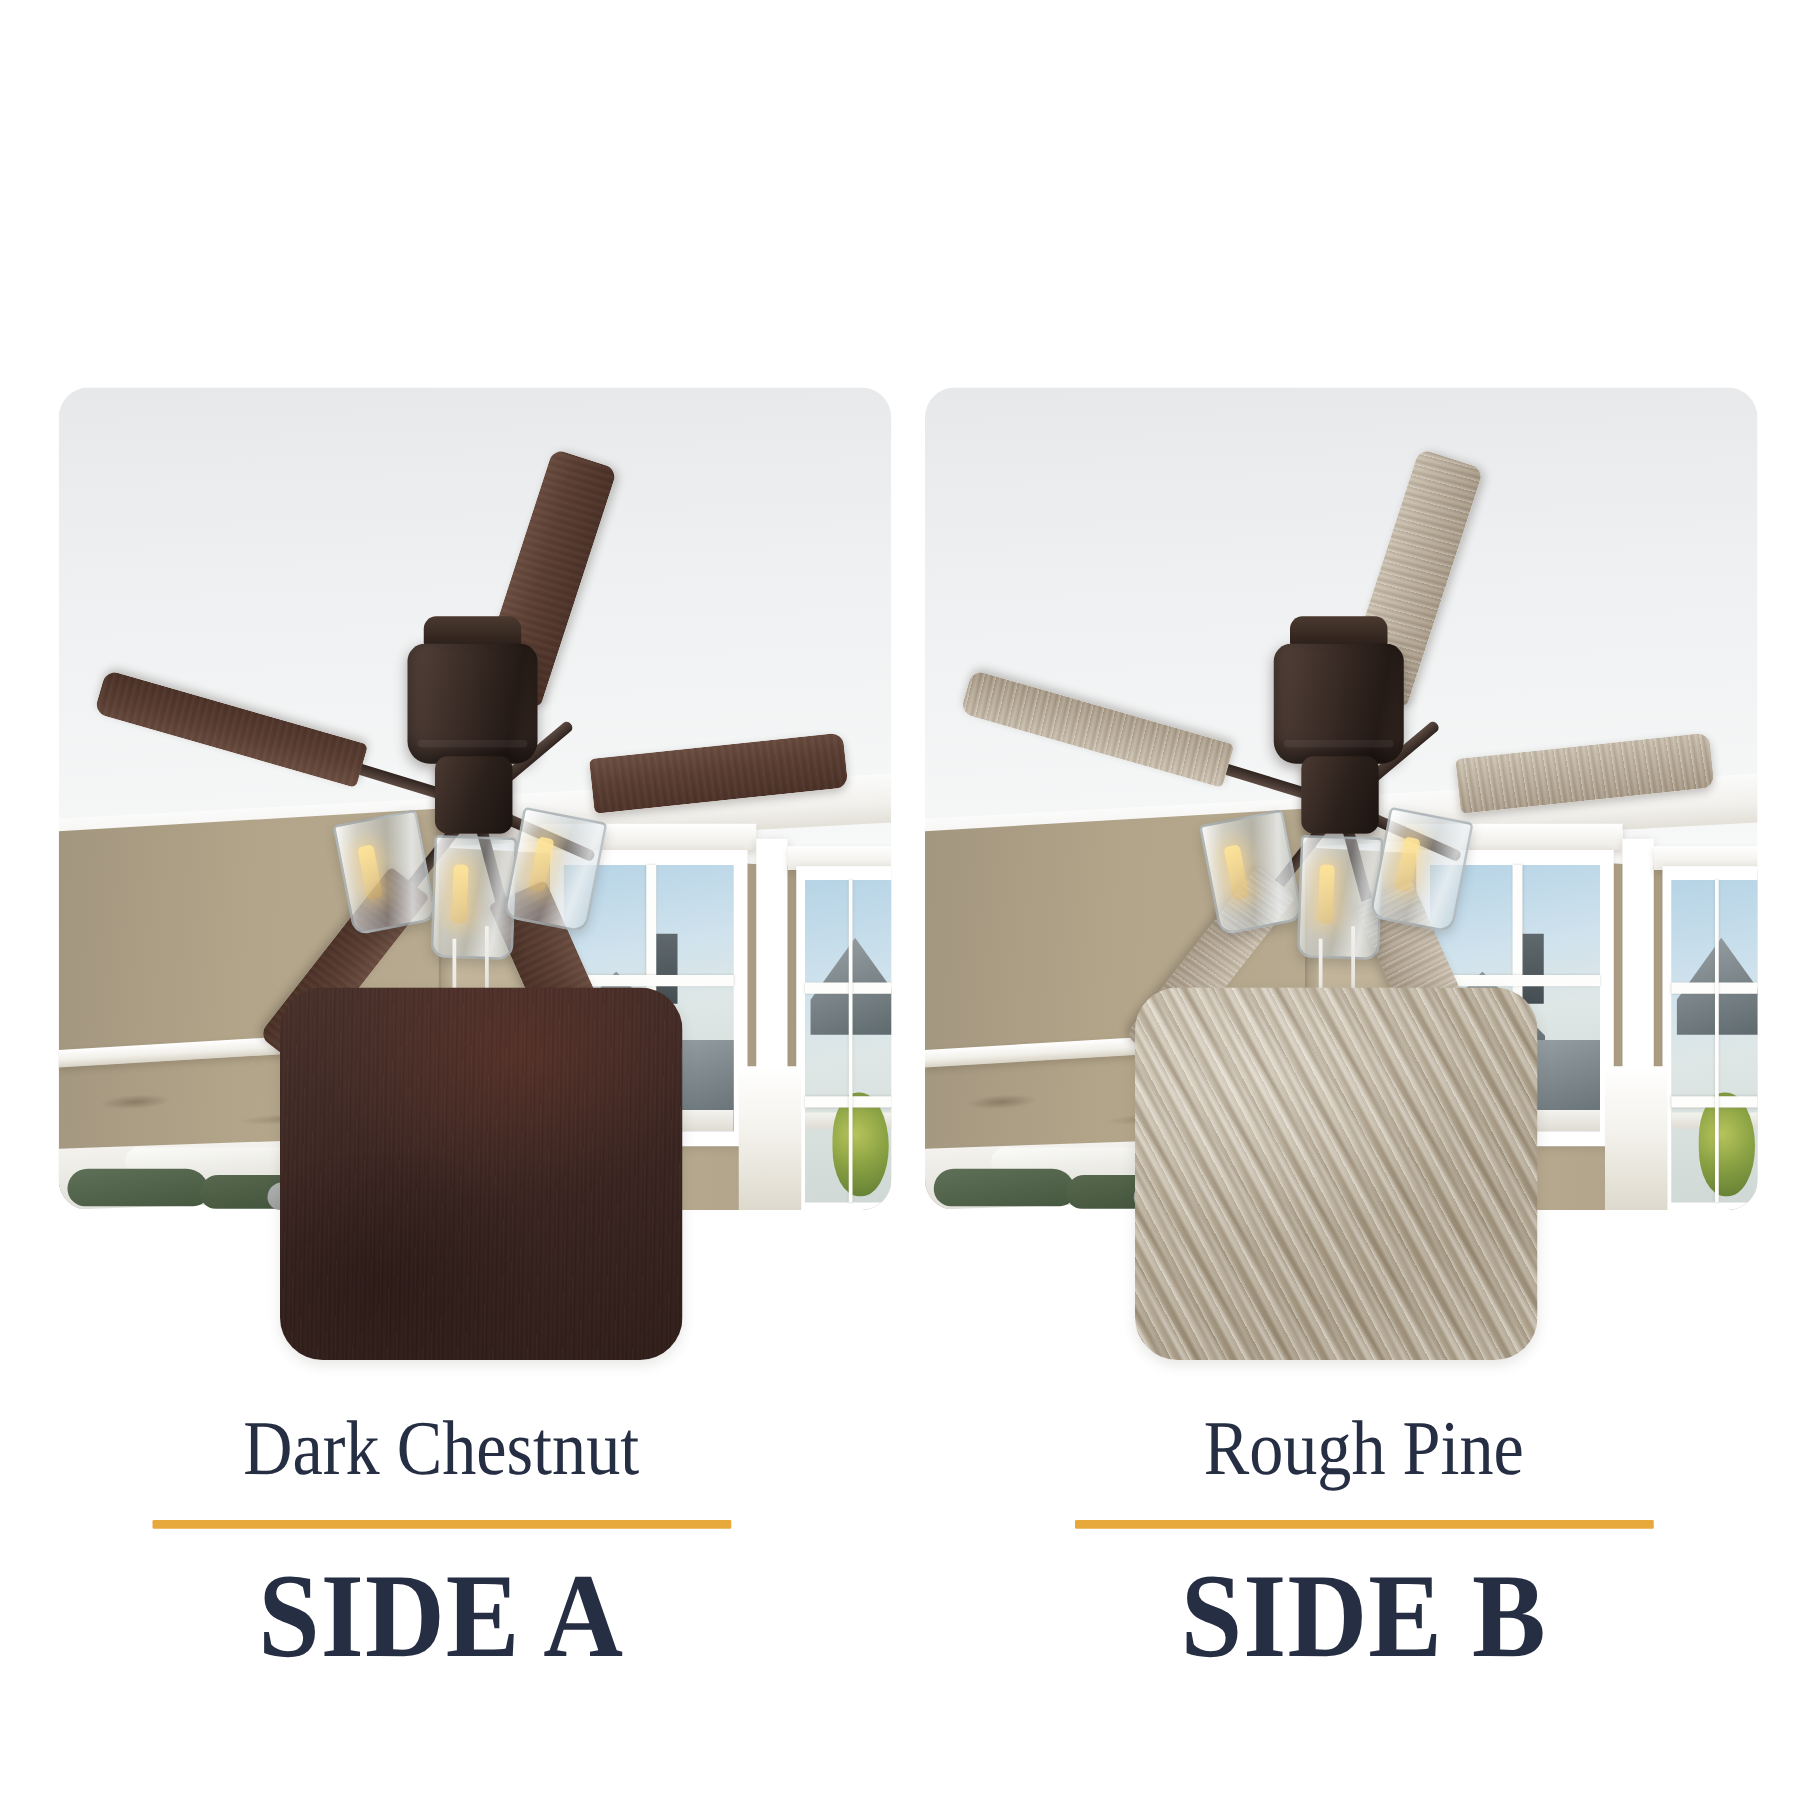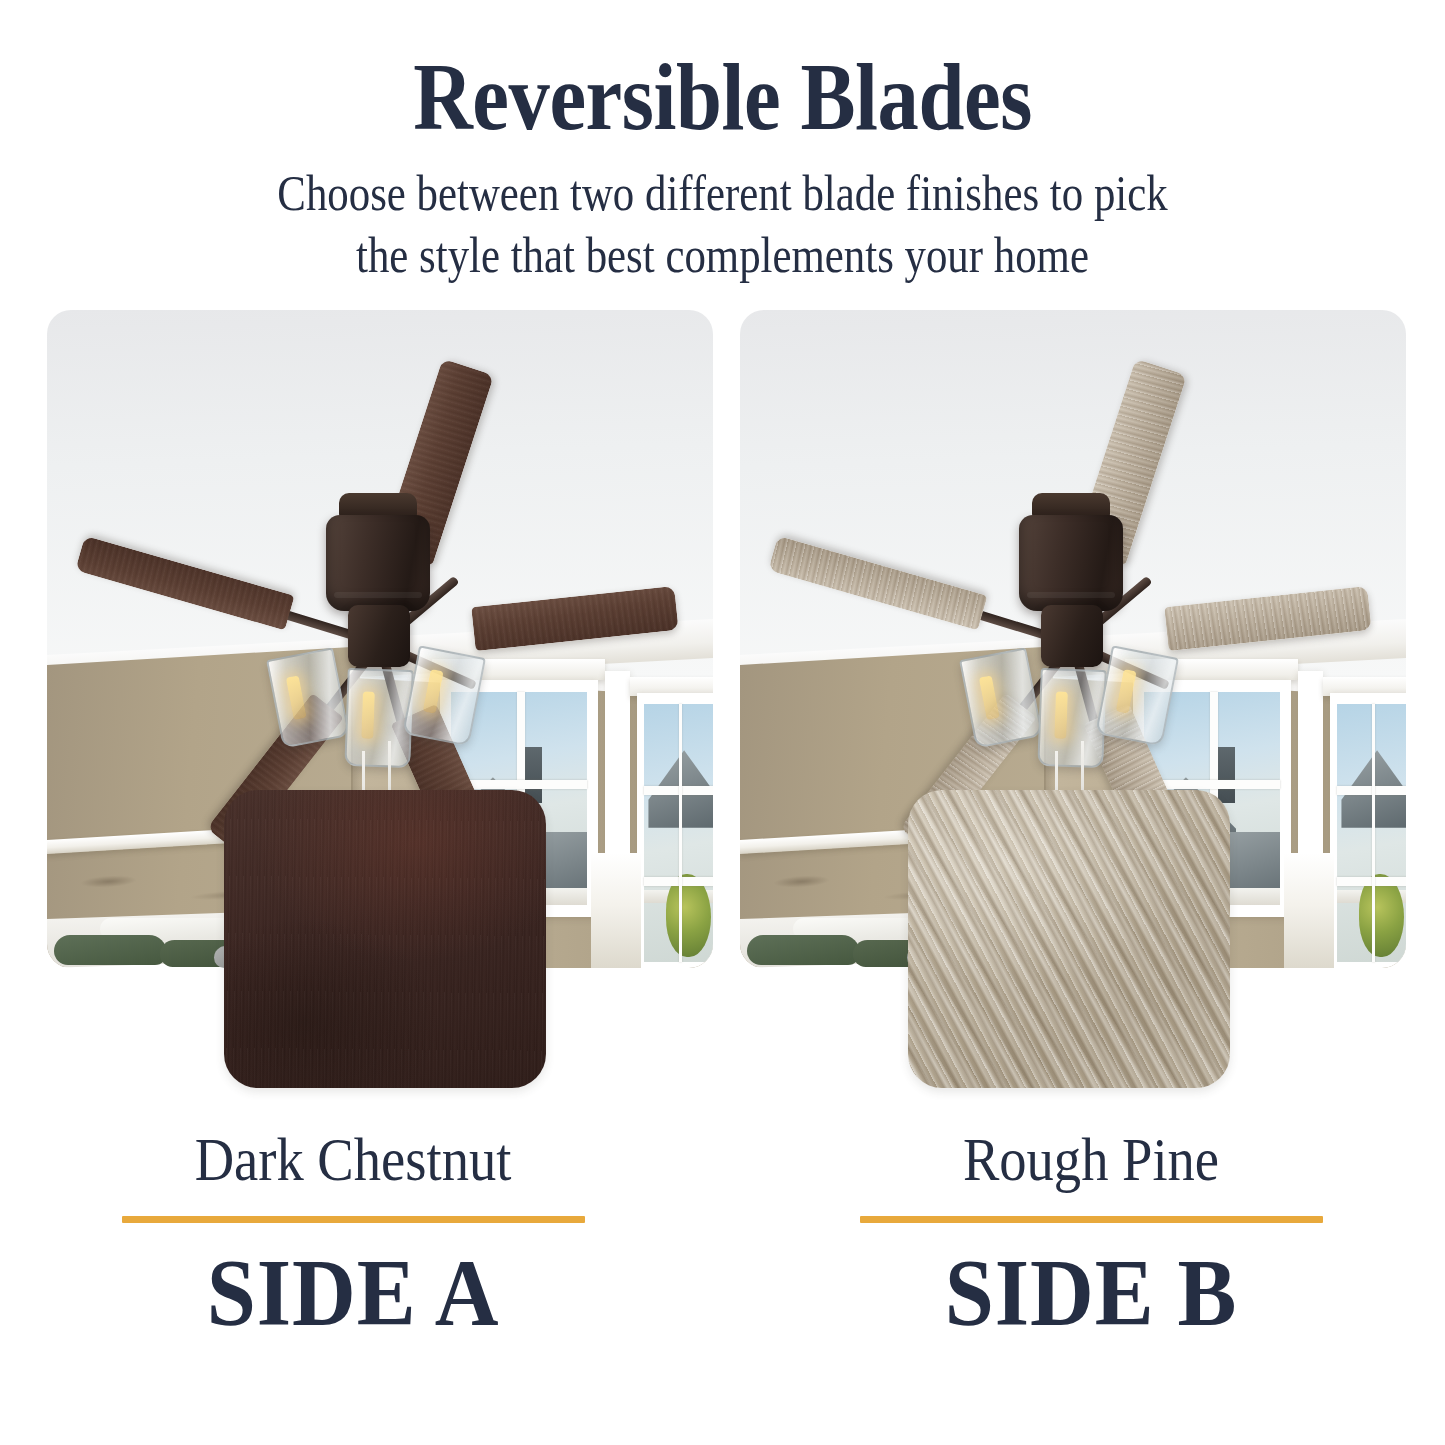--- a/index.html
+++ b/index.html
@@ -392,27 +392,20 @@
     transform: scaleX(0.92);
     transform-origin: center center;
     white-space: nowrap;
   }
 </style>
 </head>
 <body>
 
 <div id="page">
 
-  <div class="header">
-    <h1 class="main-title">Reversible Blades</h1>
-    <p class="subtitle">
-      <span class="sub-line">Choose between two different blade finishes to pick</span>
-      <span class="sub-line">the style that best complements your home</span>
-    </p>
-  </div>
 
   <div class="panel left">
 
     <div class="photo-card">
       <div class="scene">
 
         <div class="ceiling"></div>
         <div class="ceiling-edge"></div>
         <div class="wall-left"></div>
         <div class="wall-right"></div>

